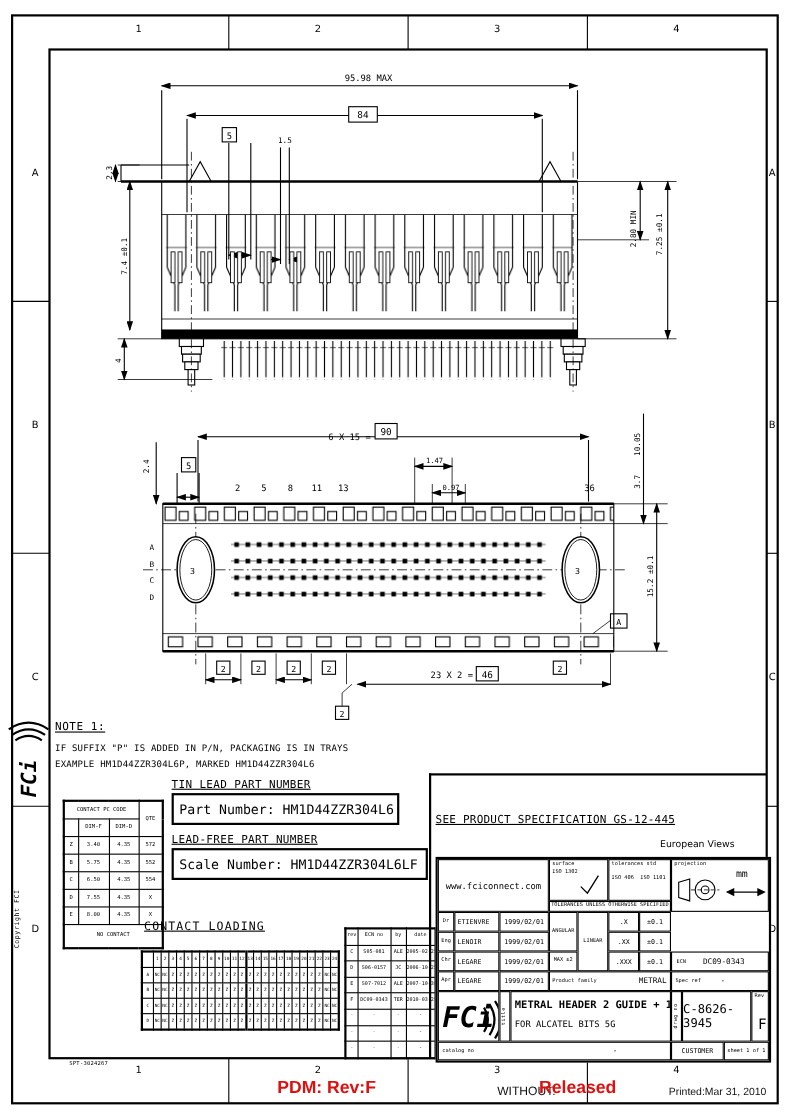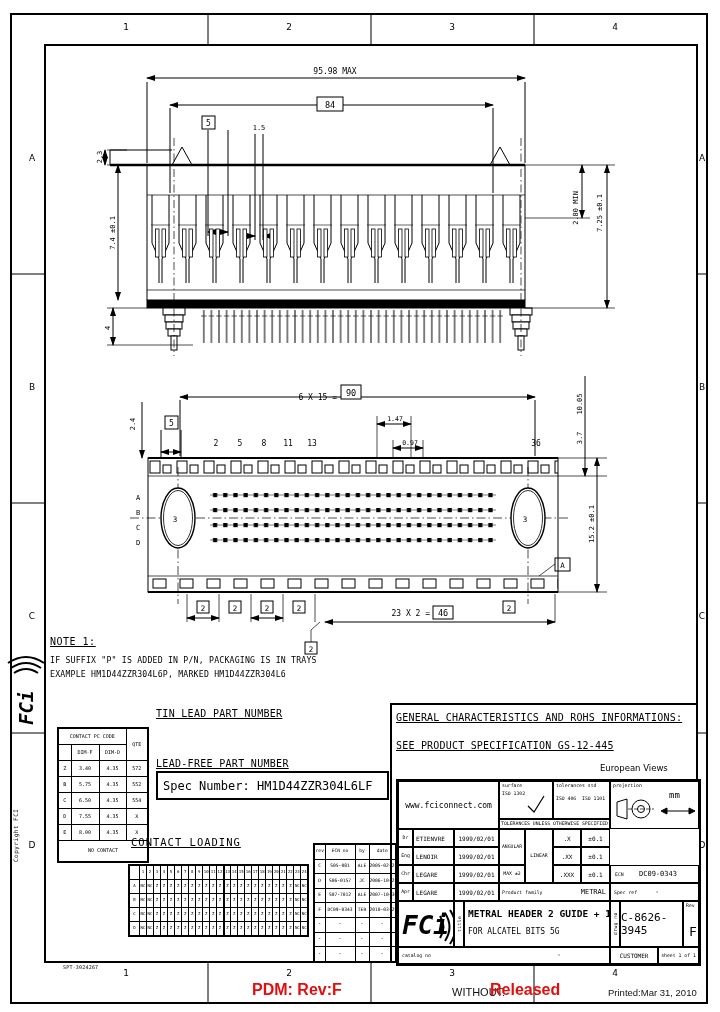--- a/index.html
+++ b/index.html
@@ -4,21 +4,21 @@
 <style>
   html,body{margin:0;padding:0;background:#fff;}
   #page{position:relative;width:720px;height:1012px;background:#fff;color:#000;
         font-family:"DejaVu Sans Mono",monospace;overflow:hidden;}
   .abs{position:absolute;}
   svg{position:absolute;overflow:visible;}
   svg text{font-family:"DejaVu Sans Mono",monospace;fill:#000;}
   .zone{position:absolute;width:12px;text-align:center;font-size:9px;font-family:"DejaVu Sans",sans-serif;}
   .sep{position:absolute;background:#000;}
   
-  .note-title{font-size:10px;text-decoration:underline;letter-spacing:.5px;}
+  .note-title{font-size:10px;text-decoration:underline;letter-spacing:.5px;margin-top:20px;}
   .note-line{font-size:8.2px;line-height:14px;white-space:nowrap;letter-spacing:.2px;}
   .pn-label{font-size:10px;letter-spacing:.3px;text-decoration:underline;}
   .pn-box{position:absolute;border:2px solid #000;display:flex;align-items:center;padding-left:5px;
           font-size:12px;white-space:nowrap;background:#fff;}
   .heading-u{font-size:10.5px;text-decoration:underline;letter-spacing:1px;}
   .gen-line{font-size:10px;text-decoration:underline;white-space:nowrap;letter-spacing:.2px;}
   .euro{font-size:8.5px;font-family:"DejaVu Sans",sans-serif;}
   
   table{border-collapse:collapse;background:#fff;}
   td{border:1px solid #000;text-align:center;padding:0;line-height:1.05;
@@ -360,22 +360,23 @@
       <td>4.35</td>
           <td>X</td>
         </tr>
     <tr>
           <td colspan="4" style="height:20px">NO CONTACT</td>
         </tr>
   </tbody>
     </table>
 
   <div class="abs pn-label" style="left:156px;top:708px">TIN LEAD PART NUMBER</div>
+  <div class="pn-box" style="left:156px;top:721px;width:198px;height:25px">Part Number: HM1D44ZZR304L6</div>
   <div class="abs pn-label" style="left:156px;top:758px">LEAD-FREE PART NUMBER</div>
-  <div class="pn-box" style="left:156px;top:771px;width:224px;height:25px">Spec Number: HM1D44ZZR304L6LF</div>
+  <div class="pn-box" style="left:156px;top:771px;width:224px;height:25px">Scale Number: HM1D44ZZR304L6LF</div>
 
   <div class="abs heading-u" style="left:131px;top:836px">CONTACT LOADING</div>
   <table id="loading-grid">
       <tbody>
         <tr>
           <td class="lg-corner"></td>
           <td class="lg-h">1</td>
           <td class="lg-h">2</td>
           <td class="lg-h">3</td>
           <td class="lg-h">4</td>
@@ -565,21 +566,20 @@
       <td>-</td>
           <td>-</td>
       <td>-</td>
           <td>-</td>
         </tr>
   </tbody>
     </table>
 
   <div class="sep" style="left:390px;top:703px;width:1.5px;height:259px"></div>
   <div class="sep" style="left:390px;top:703px;width:307px;height:1.5px"></div>
-  <div class="abs gen-line" style="left:396px;top:712px">GENERAL CHARACTERISTICS AND ROHS INFORMATIONS:</div>
   <div class="abs gen-line" style="left:396px;top:740px">SEE PRODUCT SPECIFICATION GS-12-445</div>
   <div class="abs euro" style="left:600px;top:763px">European Views</div>
 
   <div id="tblock">
     <div class="cell center v8" style="left:0;top:0;width:101px;height:48px">www.fciconnect.com</div>
     <div class="cell" style="left:101px;top:0;width:54px;height:38px">
       <span class="tiny cl">surface</span>
       <span class="tiny" style="position:absolute;left:2px;top:9px">ISO 1302</span>
       <svg width="22" height="20" style="left:26px;top:12px">
         <path d="M2,12 L8,18 L18,2" stroke="#000" fill="none" stroke-width="1.2"></path>

